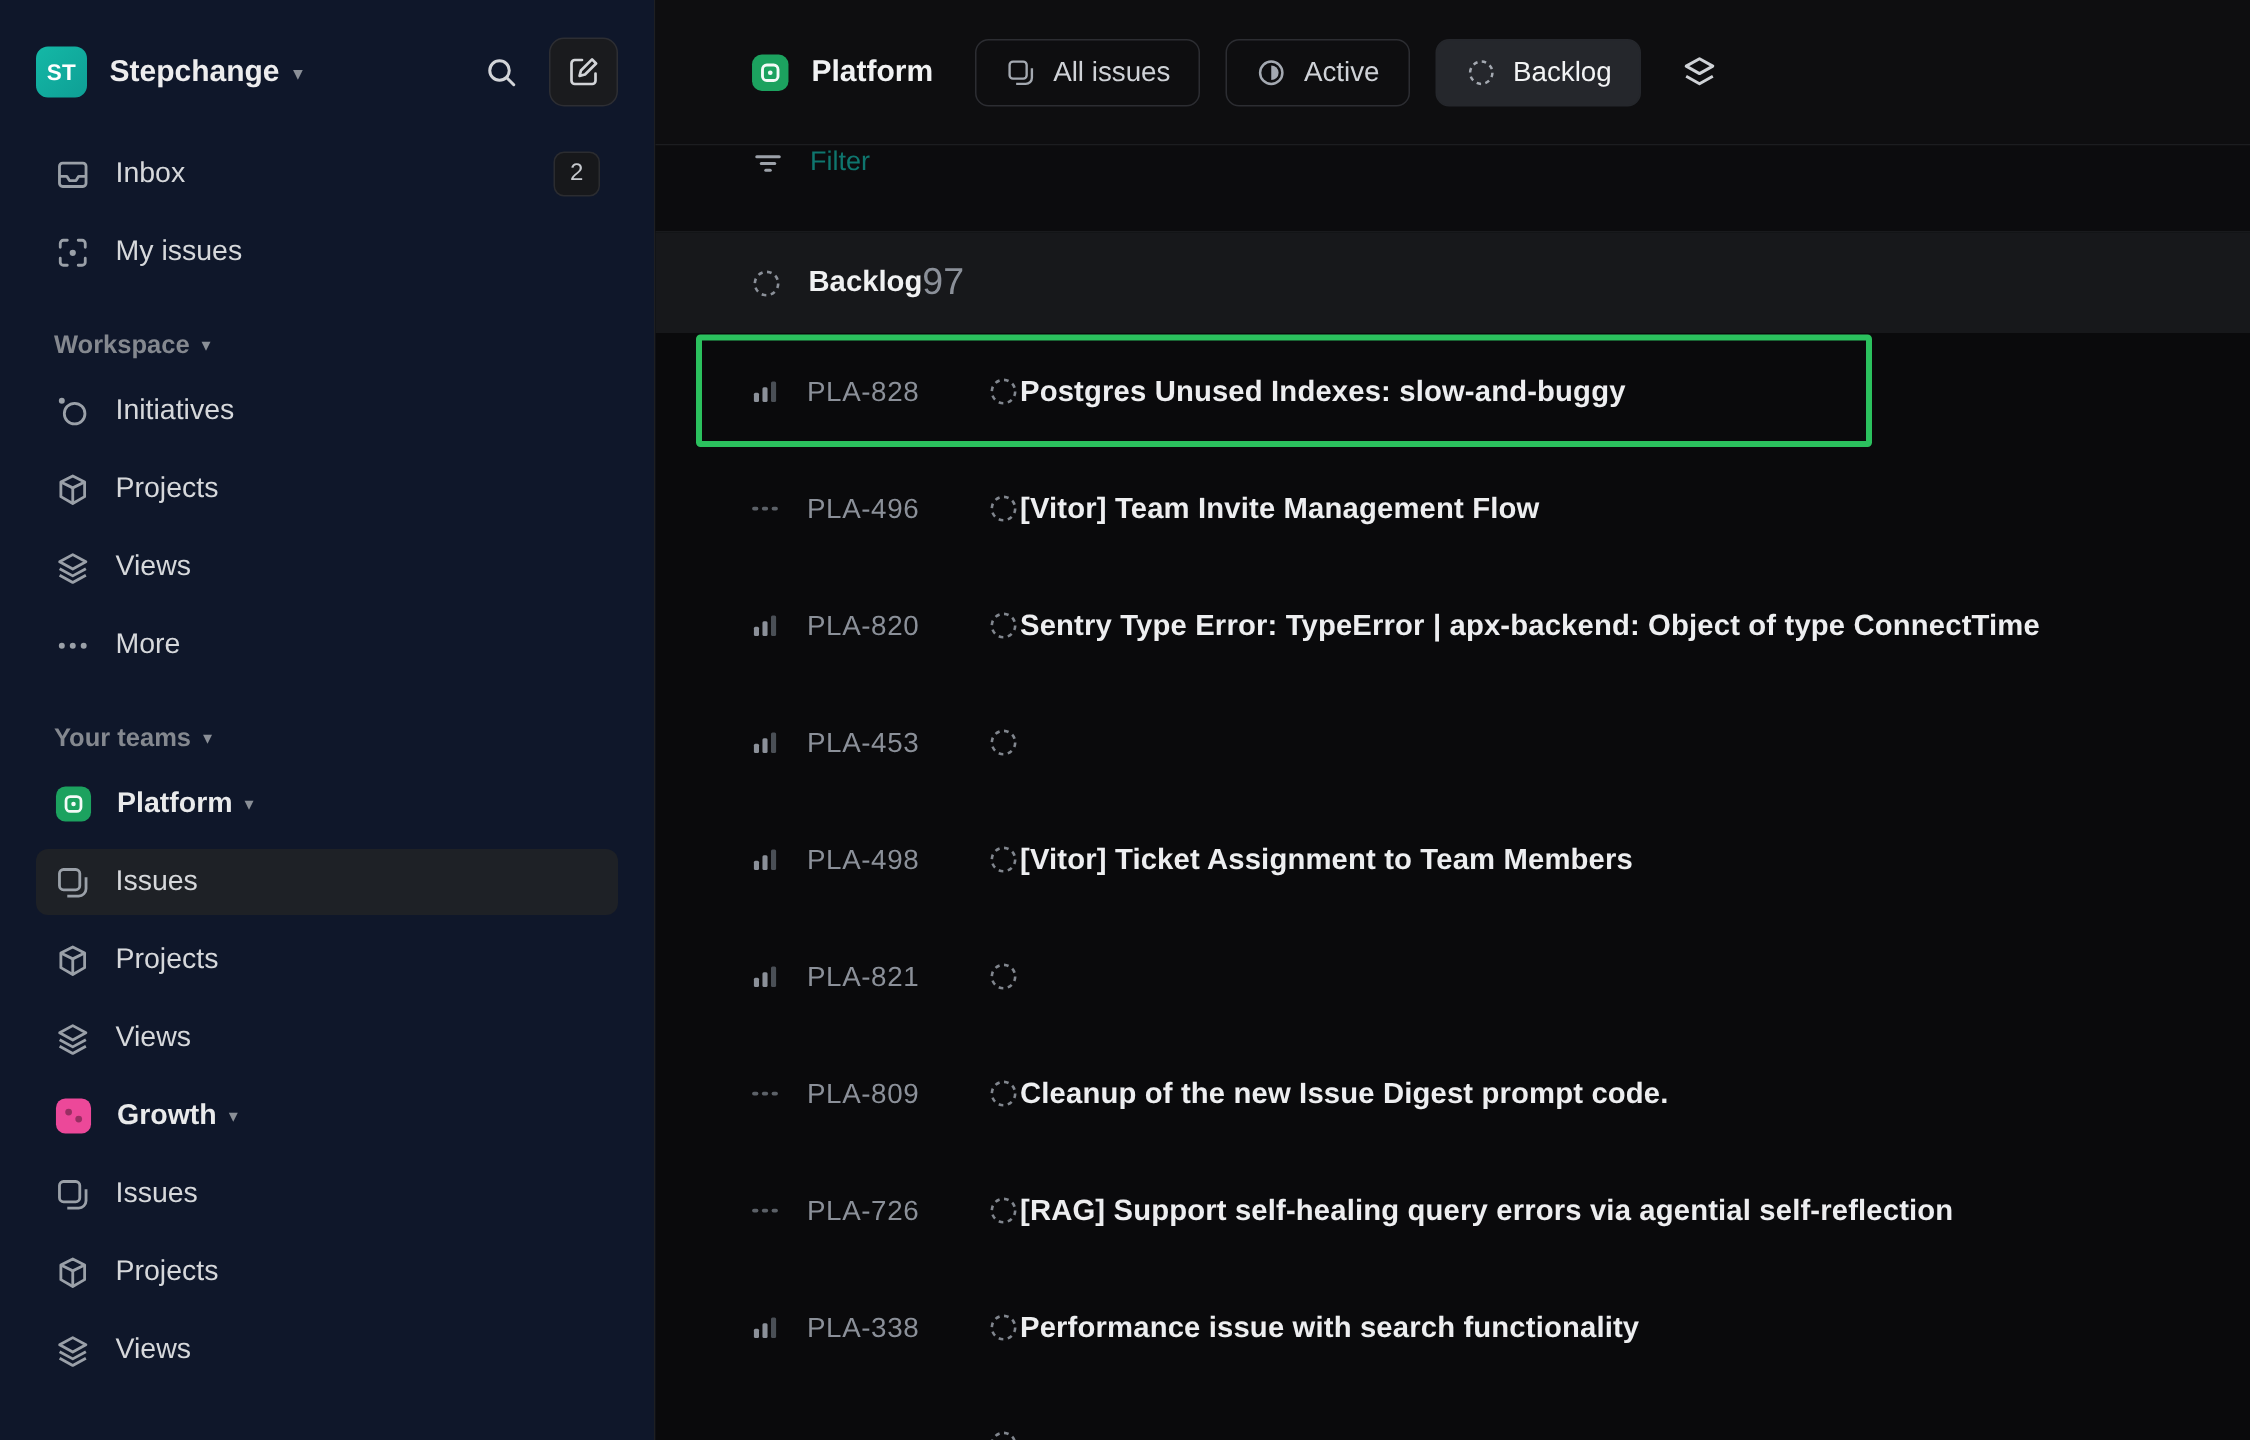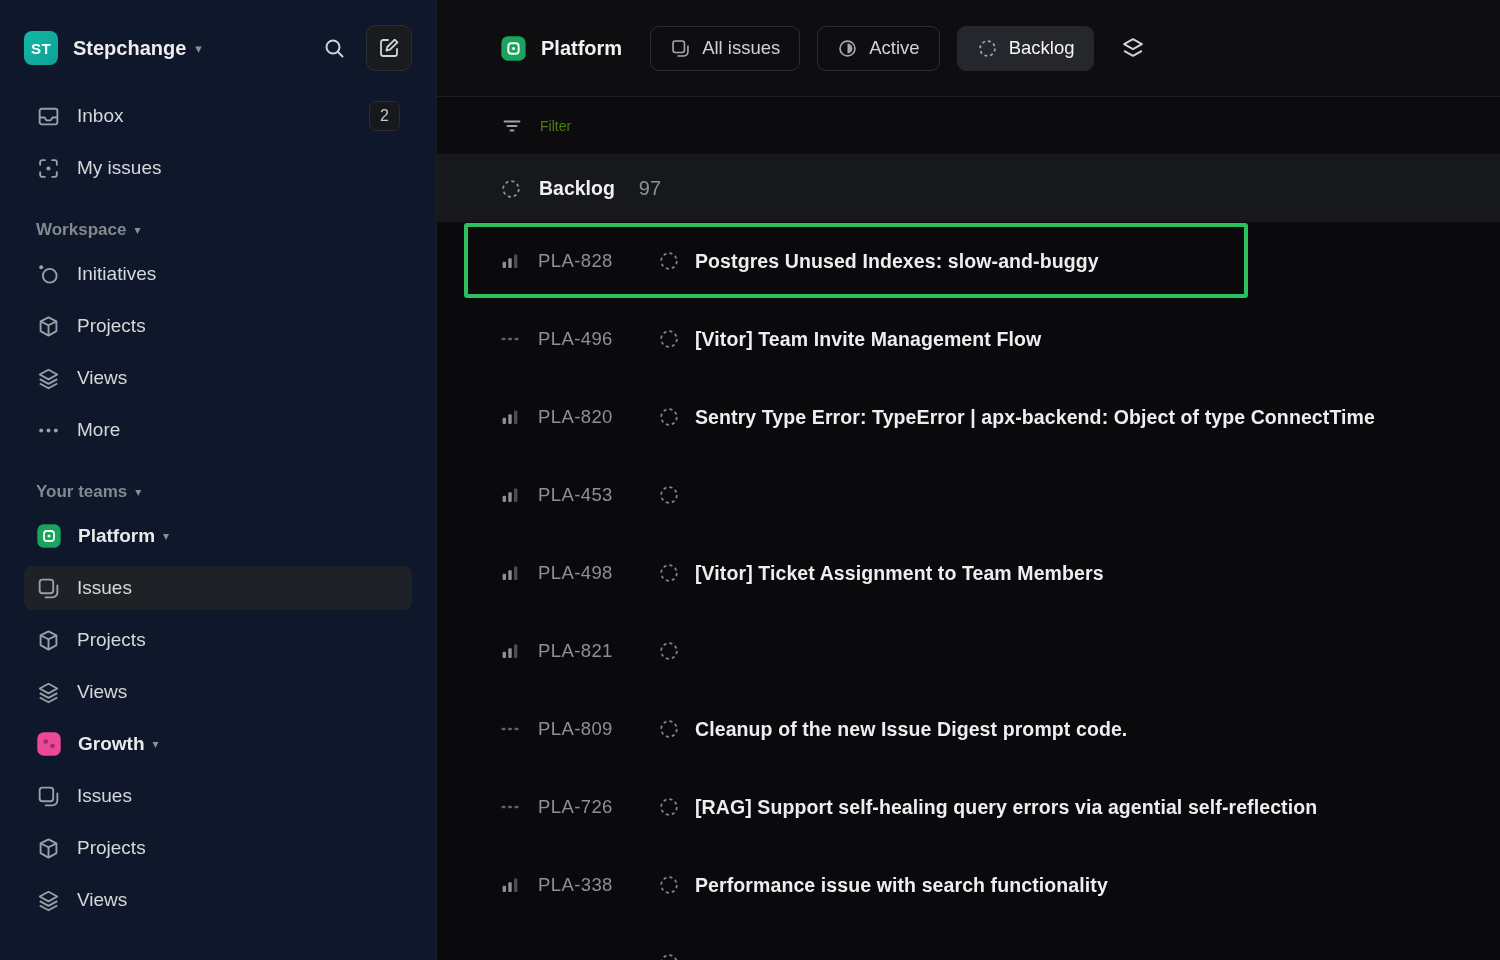--- a/index.html
+++ b/index.html
@@ -32,31 +32,31 @@
   
   .main{flex:1;min-width:0;background:#0a0a0c;display:flex;flex-direction:column;position:relative}
   .m-header{height:97px;min-height:97px;display:flex;align-items:center;padding:0 20px 0 63px;background:#0e0e10;border-bottom:1px solid #1c1d20}
   .team-chip{display:flex;align-items:center;font-size:20px;font-weight:700;color:#f1f2f3;margin-right:28px}
   .team-chip .ico{margin-right:14px}
   .tabs{display:flex;align-items:center}
   .tab{display:flex;align-items:center;height:45px;padding:0 19px;margin-right:17px;border-radius:9px;border:1px solid #2c2d32;background:transparent;color:#cfd2d7;font-size:18.5px;font-weight:500;cursor:pointer;white-space:nowrap}
   .tab .ico{margin-right:11px;color:#a4a9b1}
   .tab.active{background:#25272c;border-color:#25272c;color:#f3f4f5}
   .hdr-extra{background:none;border:none;color:#cfd2d6;margin-left:9px;cursor:pointer;display:flex;align-items:center}
-  .m-filter{height:58px;min-height:58px;display:flex;align-items:center;padding:0 20px 0 63px;background:#0c0c0e;border-bottom:1px solid #191a1d;color:#4d7c0f;font-size:14px}
+  .m-filter{height:58px;min-height:58px;display:flex;padding:0 20px 0 63px;background:#0c0c0e;border-bottom:1px solid #191a1d;color:#0f766e;font-size:18px}
   .m-filter .ico{color:#9ca1a9;margin-right:16px}
   .group-row{height:67px;min-height:67px;display:flex;align-items:center;padding:0 20px 0 63px;background:#17181b;font-size:19.5px}
   .group-row .ico{color:#8b9099;margin-right:17px}
   .g-label{font-weight:700;color:#f0f1f2}
-  .g-count{color:#8b9099;margin-left:24px;font-size:20px}
+  .g-count{color:#8b9099;margin-left:0;font-size:25px}
   .issue-list{flex:1;overflow:hidden}
   .issue-row{height:78px;display:flex;align-items:center;padding-left:63px;position:relative;cursor:pointer}
   .issue-id{margin-left:18px;width:120px;font-size:18.5px;color:#8b9099;letter-spacing:.4px;flex:none}
   .issue-row .status{color:#81868e;flex:none}
-  .issue-title{margin-left:15px;font-size:19.5px;font-weight:600;color:#edeef0;white-space:nowrap;letter-spacing:.1px;overflow:visible}
+  .issue-title{font-size:19.5px;font-weight:600;color:#edeef0;white-space:nowrap;letter-spacing:.1px;overflow:visible}
   .annotation{position:absolute;left:27px;top:1px;width:784px;height:75px;border:4px solid #2bc15e;border-radius:3px;pointer-events:none;z-index:4}
 
   .ico{display:inline-flex;width:24px;height:24px;flex:none}
   .ico svg{width:100%;height:100%;display:block}.i22{width:22px;height:22px}.i24{width:24px;height:24px}.i26{width:26px;height:26px}.i27{width:27px;height:27px}
 </style>
 </head>
 <body>
 
 <div class="app">
 

